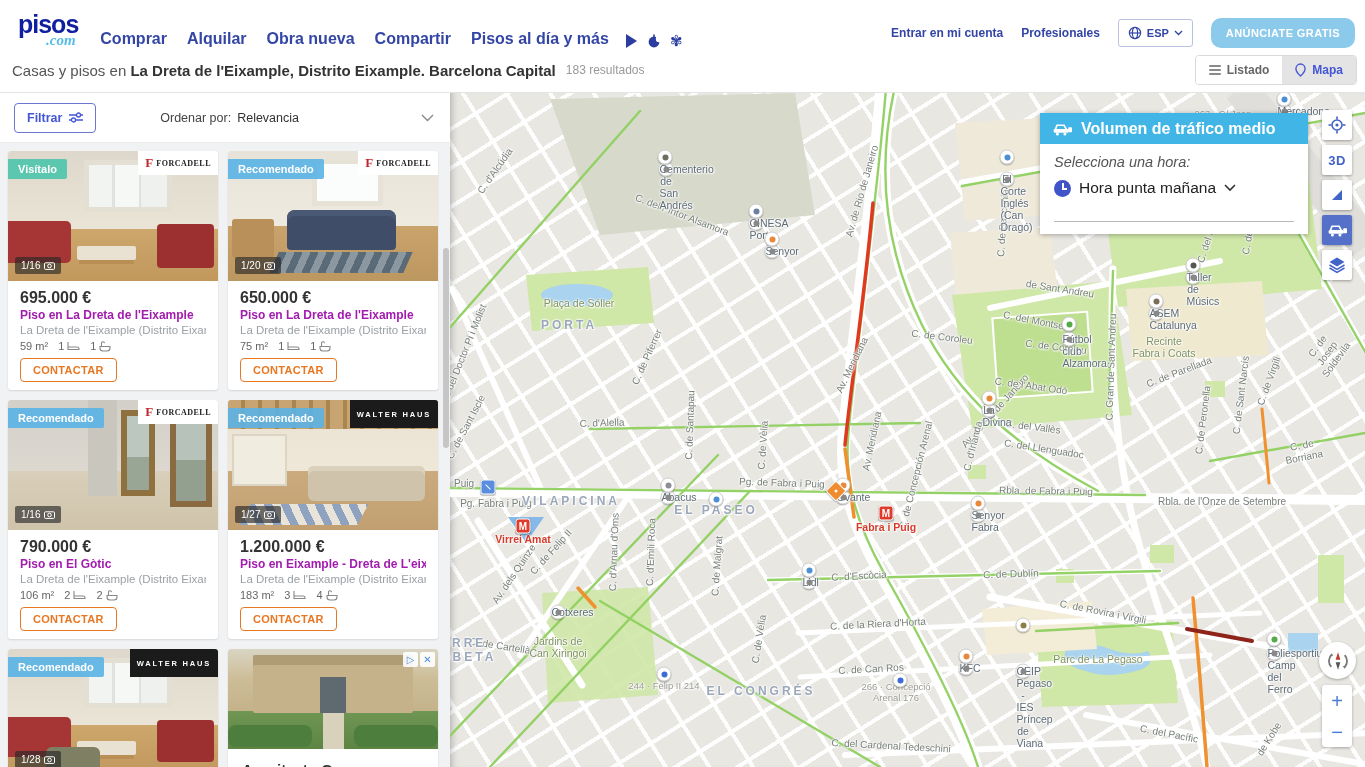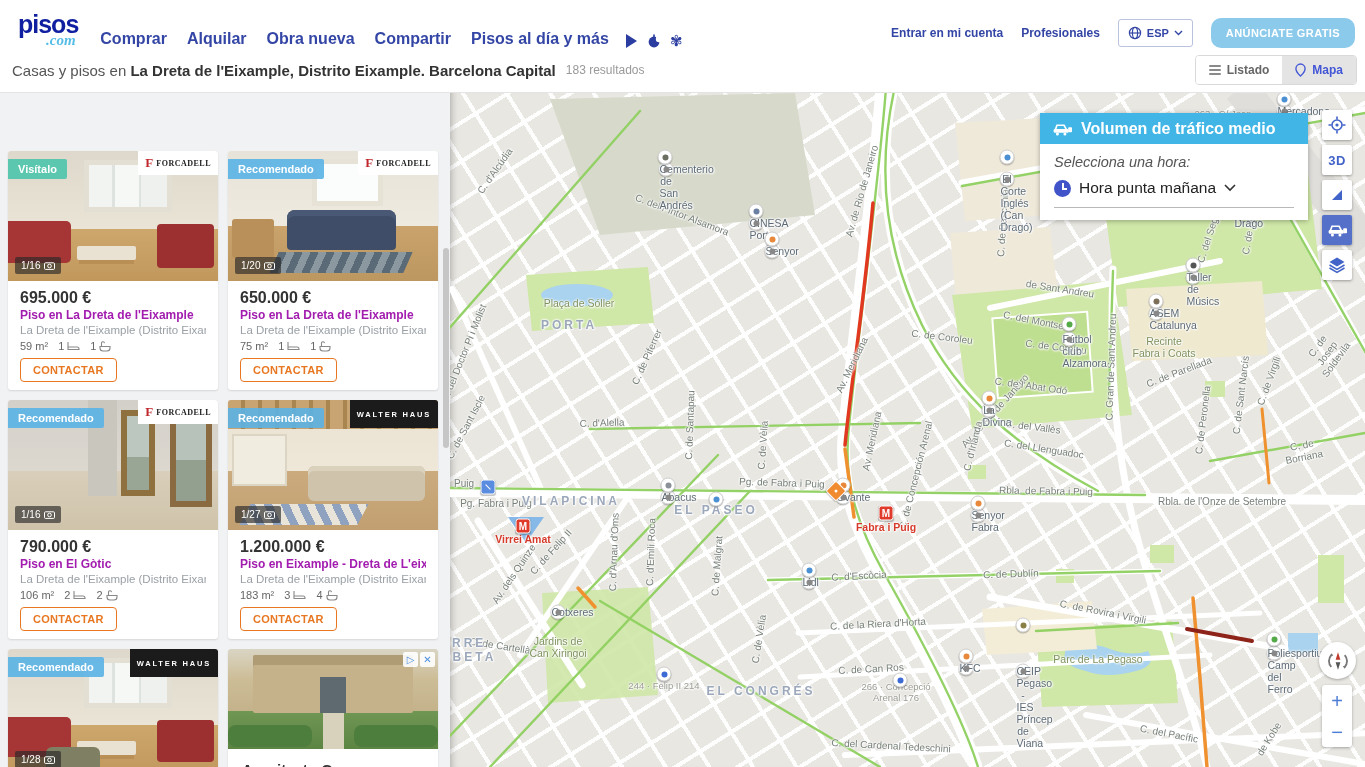--- a/index.html
+++ b/index.html
@@ -122,21 +122,21 @@
   .poi.service{background:#5a8de0;border-radius:3px;border-color:#fff}
   .poi.service::after{inset:6px 3px;border-radius:1px;background:#fff;transform:rotate(45deg)}
   .poi.alert{background:#f08c2f;border-radius:2px;border-color:#fff;transform:translate(-50%,-50%) rotate(45deg)}
   .poi.alert::after{inset:5px;background:#fff}
 
   
   .tpanel{position:absolute;left:590px;top:20px;width:268px;background:#fff;box-shadow:0 1px 5px rgba(0,0,0,.3);z-index:10}
   .tpanel .thead{height:31px;background:#41b6e6;display:flex;align-items:center;gap:9px;padding:0 12px;color:#fff;font-size:16px;font-weight:700}
   .tpanel .tbody{padding:10px 14px 12px}
   .tpanel .sel{font-style:italic;color:#555;font-size:14.5px}
-  .tpanel .hour{display:flex;align-items:center;gap:8px;margin-top:9px;padding-bottom:10px;border-bottom:1px solid #b9b9b9;cursor:pointer}
+  .tpanel .hour{display:flex;align-items:center;gap:8px;margin-top:9px;padding-bottom:24px;border-bottom:1px solid #b9b9b9;cursor:pointer}
   .tpanel .hour .hv{font-size:15.5px;color:#222}
   .clockic{width:17px;height:17px;border-radius:50%;background:#4053c8;position:relative;flex:none}
   .clockic::after{content:"";position:absolute;left:7.5px;top:3px;width:2px;height:6px;background:#fff}
   .clockic::before{content:"";position:absolute;left:8px;top:8px;width:5px;height:2px;background:#fff}
 
   
   .mctl{position:absolute;left:872px;width:30px;height:30px;background:#fff;border-radius:2px;box-shadow:0 1px 3px rgba(0,0,0,.35);display:flex;align-items:center;justify-content:center;cursor:pointer;z-index:10;color:#4263c7;font-weight:700}
   .mctl.active{background:#5470c8;color:#fff}
   .mctl.t3d{font-size:13px;letter-spacing:.5px}
   .compass{position:absolute;left:869px;top:549px;width:37px;height:37px;border-radius:50%;background:#fff;box-shadow:0 1px 3px rgba(0,0,0,.3);display:flex;align-items:center;justify-content:center;cursor:pointer;z-index:10}
@@ -206,20 +206,37 @@
       <div class="seg active">
         <svg class="ic" width="11" height="14" viewBox="0 0 12 15" fill="none" stroke="#4356d6" stroke-width="1.5">
             <path d="M6 1 C3.2 1 1 3.2 1 6 c0 3.4 5 8 5 8 s5 -4.6 5 -8 C11 3.2 8.8 1 6 1 z"></path>
           </svg>
         <span>Mapa</span>
       </div>
     </div>
   </div>
 
   <section class="listpane">
+    <div class="filterrow">
+      <button class="btn-filtrar">
+        <span>Filtrar</span>
+        <svg class="ic" width="14" height="13" viewBox="0 0 14 13" fill="none" stroke="#4356d6" stroke-width="1.3">
+            <path d="M0 4 h14 M0 9 h14"></path>
+            <circle cx="9.5" cy="4" r="2" fill="#fff"></circle>
+            <circle cx="4.5" cy="9" r="2" fill="#fff"></circle>
+          </svg>
+      </button>
+      <div class="sort">
+        <span class="lab">Ordenar por:</span>
+        <span>Relevancia</span>
+        <svg class="ic chev" width="13" height="8" viewBox="0 0 13 8" fill="none" stroke="#888" stroke-width="1.4">
+            <path d="M1 1 L6.5 6.5 L12 1"></path>
+          </svg>
+      </div>
+    </div>
 
     <div class="cards">
 
       <article class="card">
         <div class="photo p1">
           <i class="ph win"></i>
             <i class="ph sofa"></i>
             <i class="ph chairs"></i>
             <i class="ph table"></i>
           <span class="badge teal">Visítalo</span>

